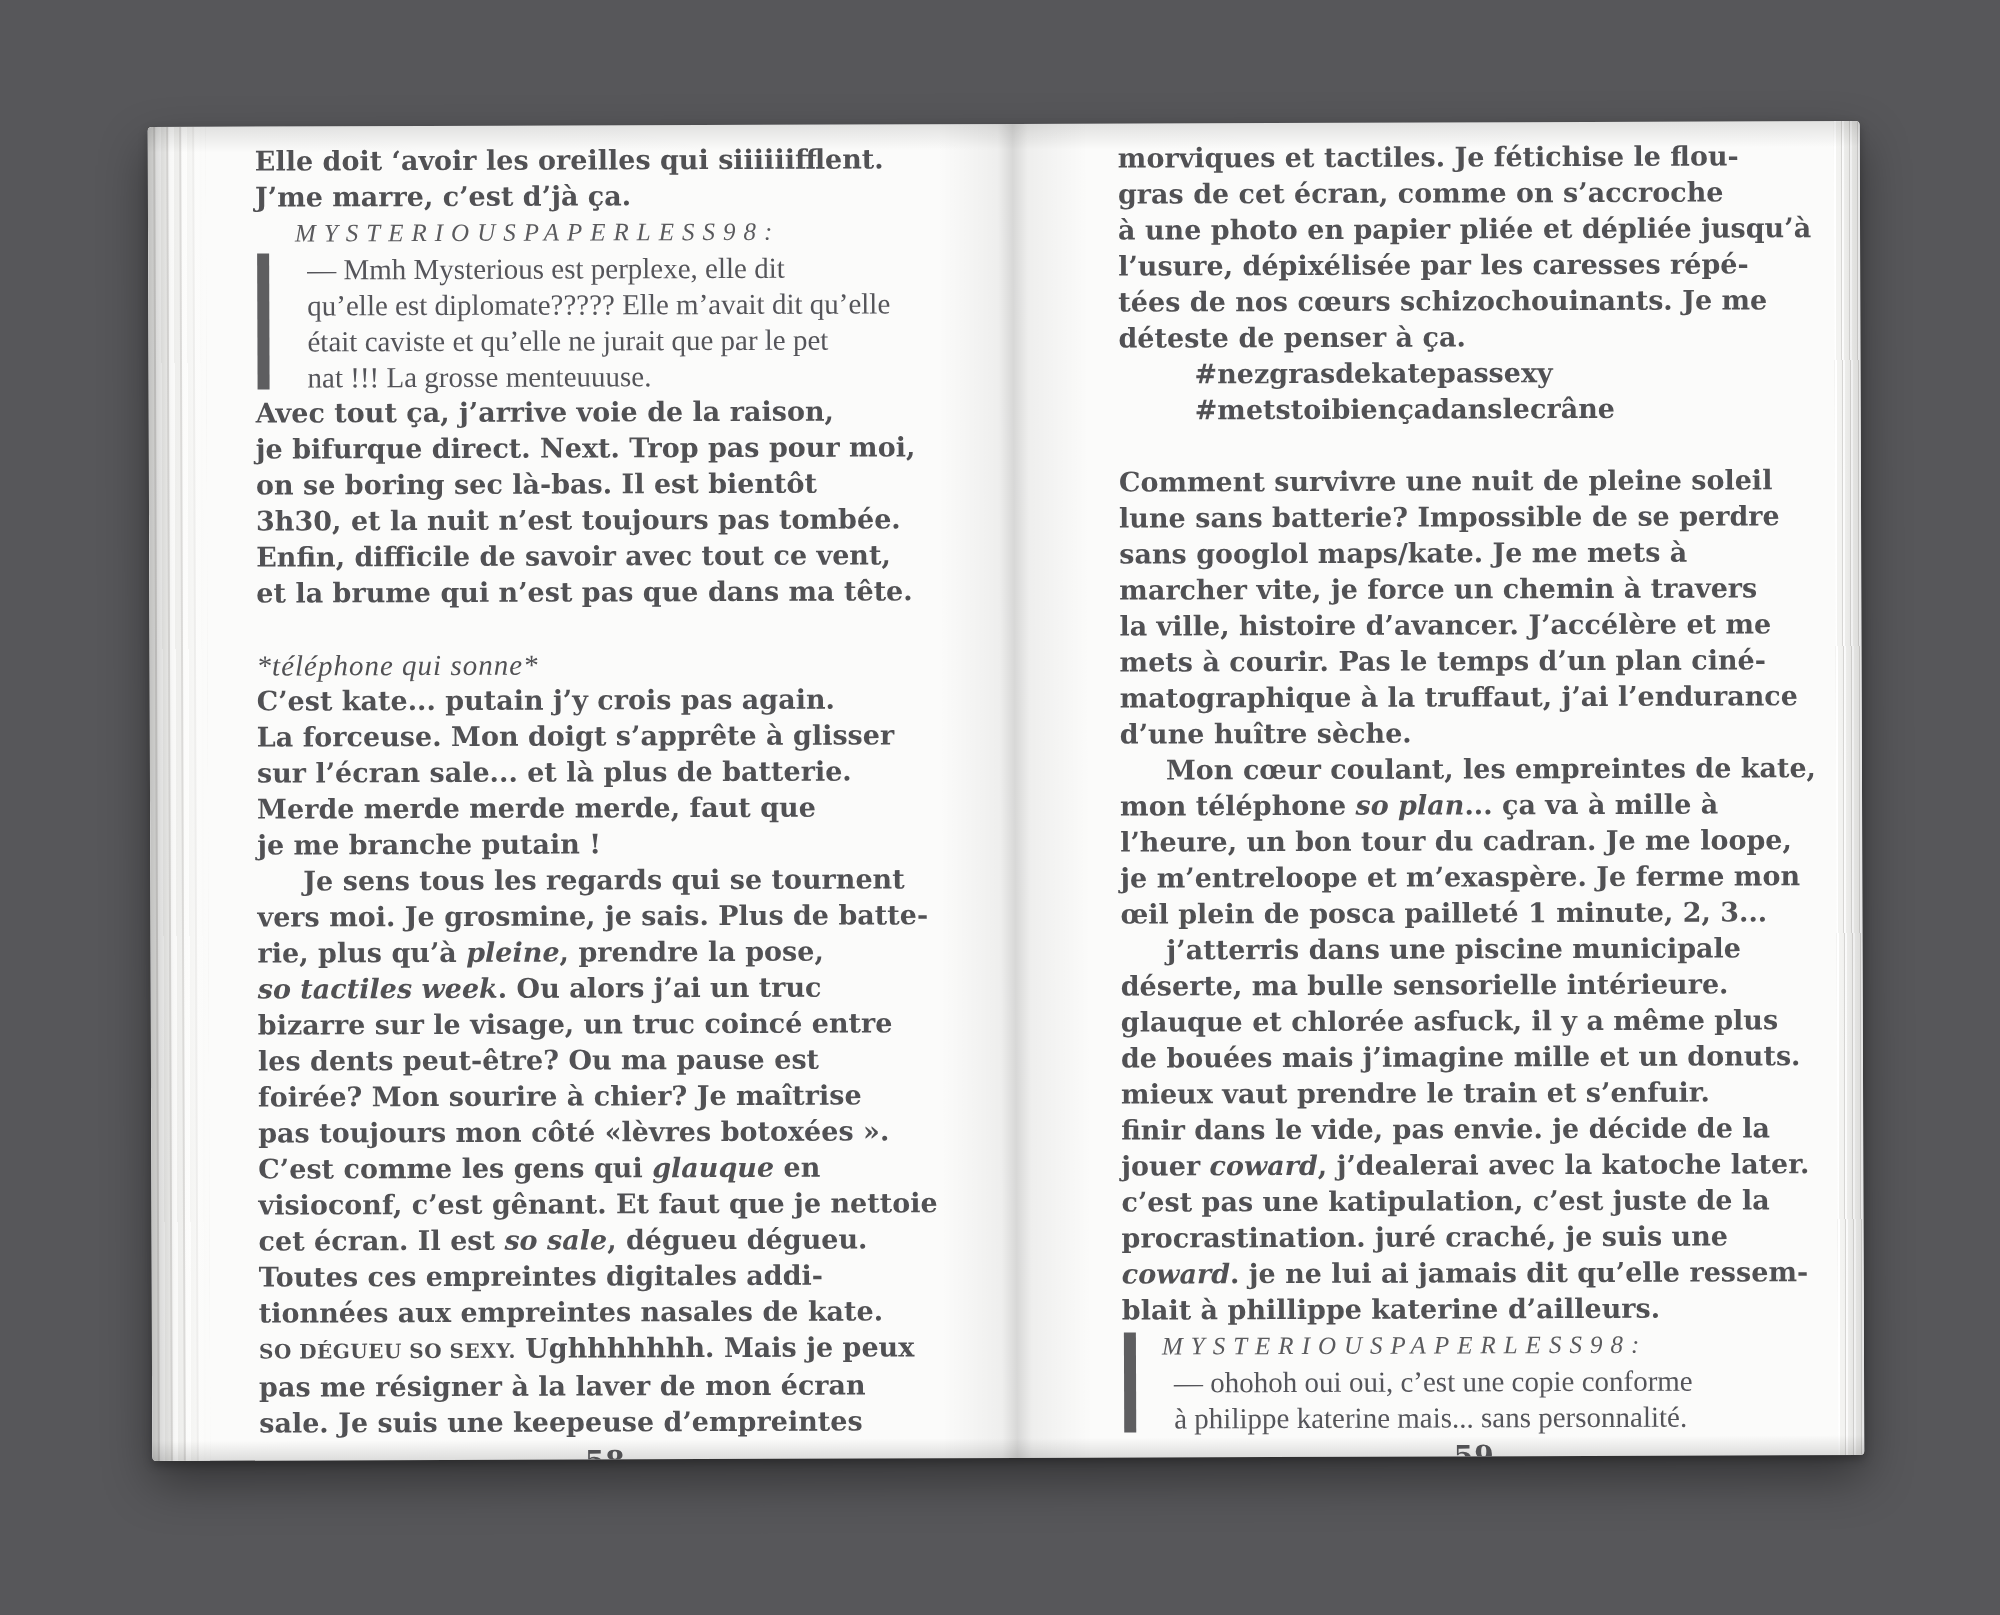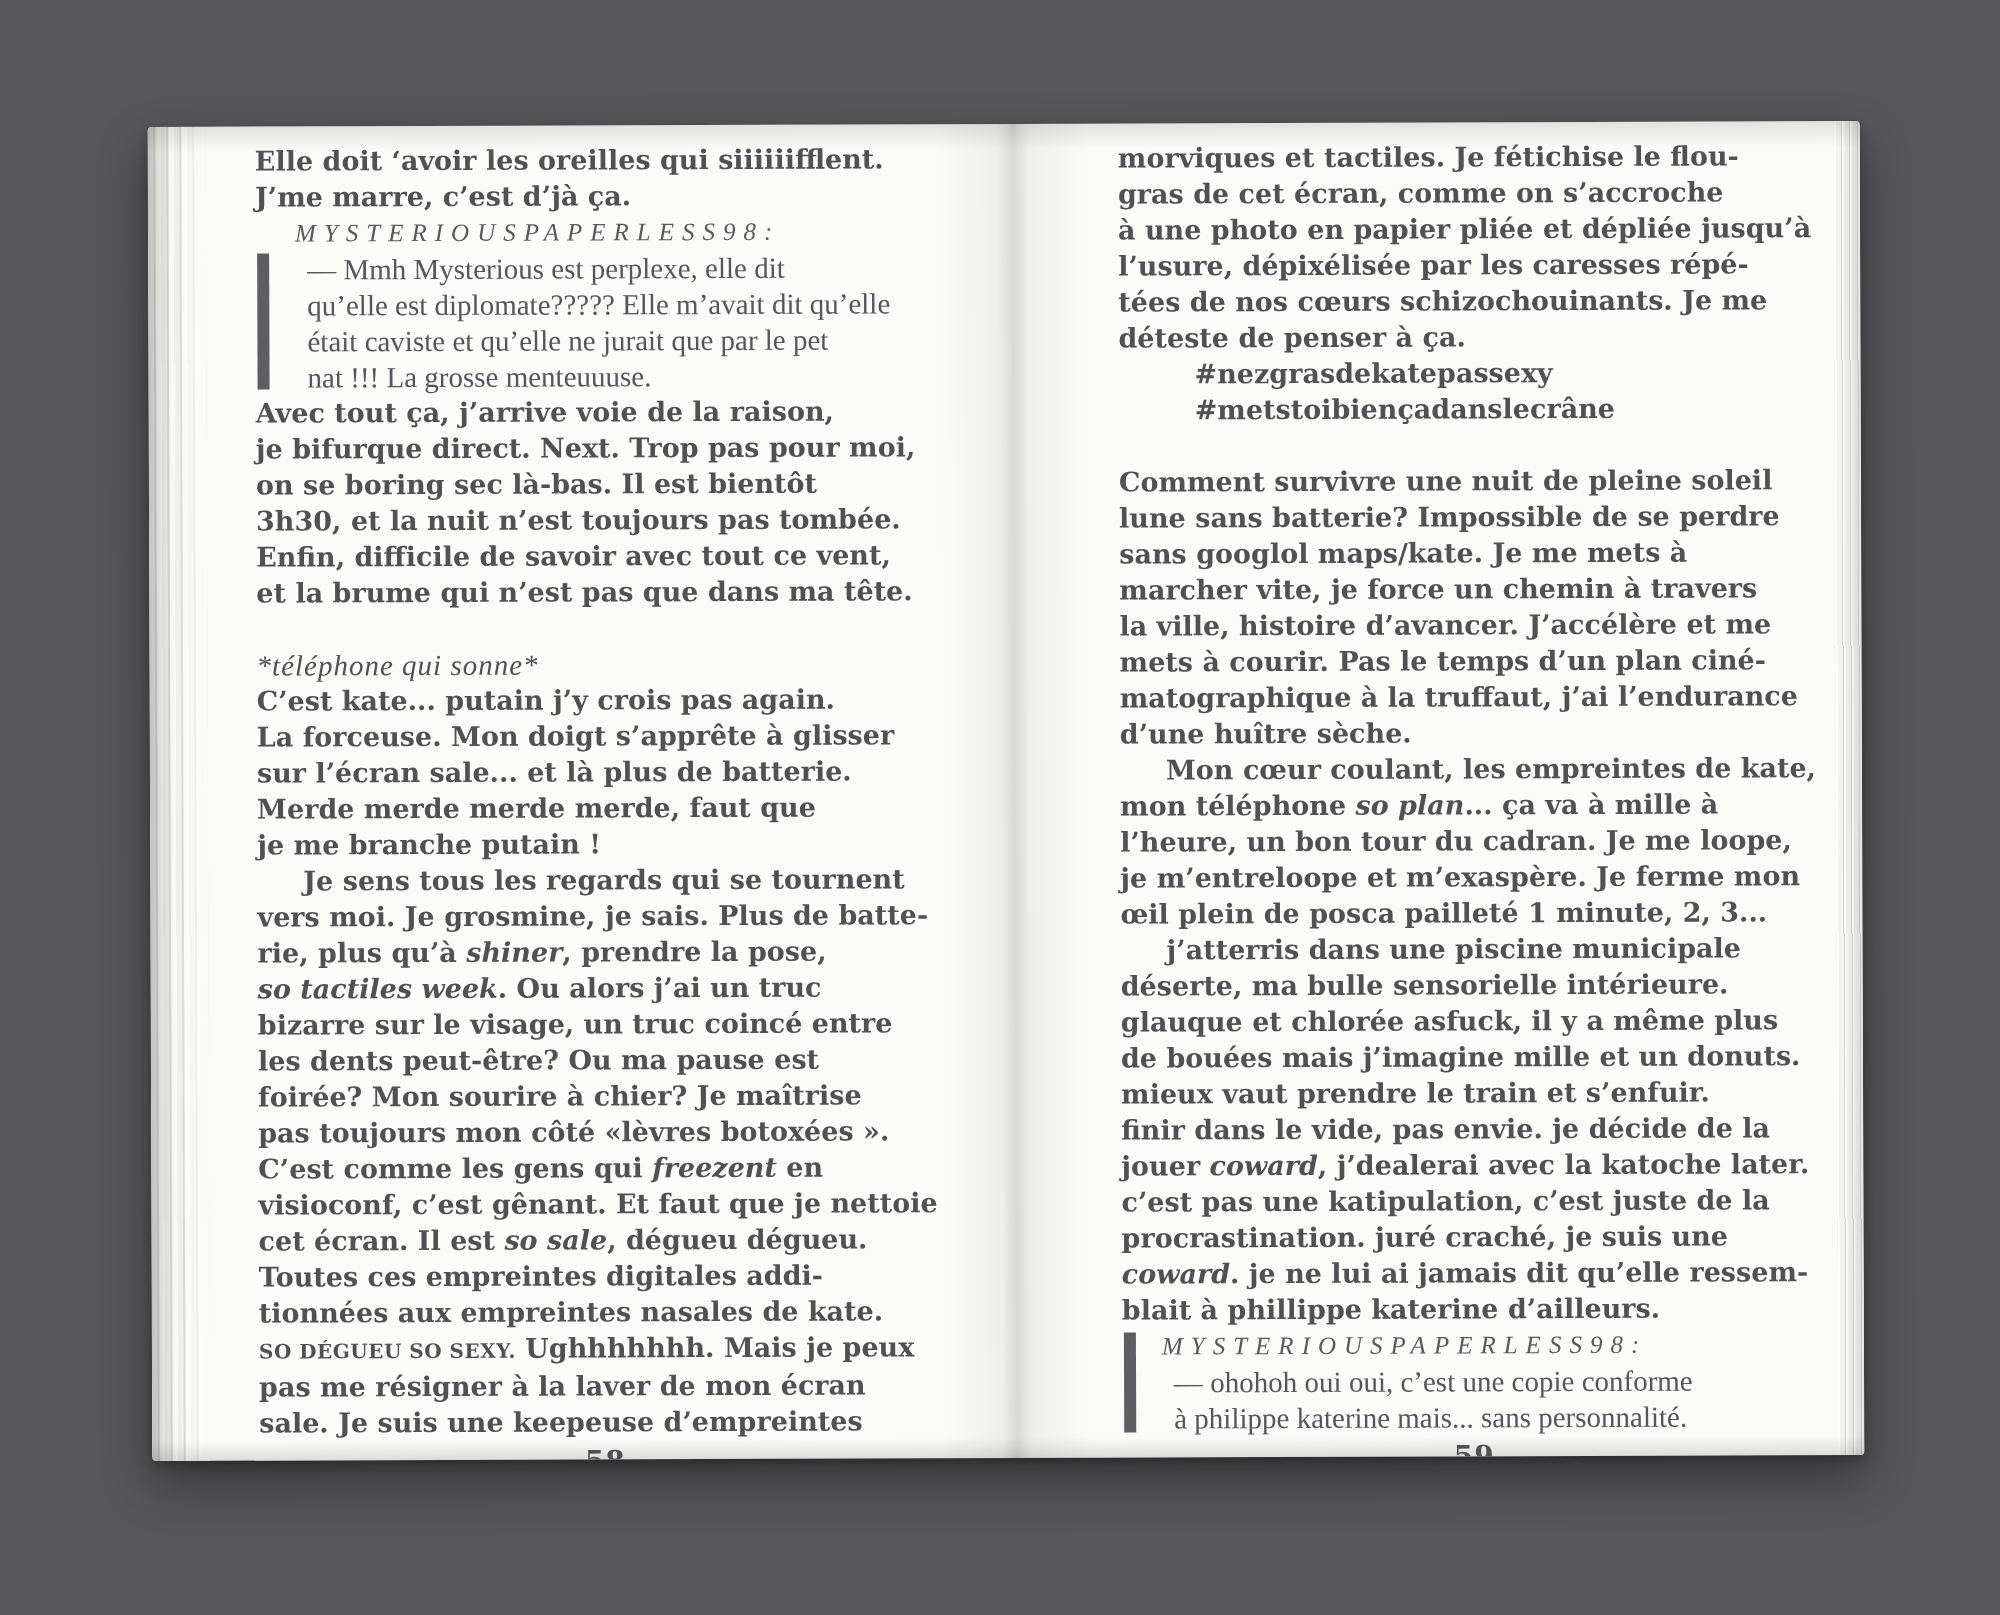--- a/index.html
+++ b/index.html
@@ -134,27 +134,27 @@
         <div class="para">
           <div class="line">C’est kate... putain j’y crois pas again.</div>
           <div class="line">La forceuse. Mon doigt s’apprête à glisser</div>
           <div class="line">sur l’écran sale... et là plus de batterie.</div>
           <div class="line">Merde merde merde merde, faut que</div>
           <div class="line">je me branche putain !</div>
         </div>
         <div class="para">
           <div class="line indent">Je sens tous les regards qui se tournent</div>
           <div class="line">vers moi. Je grosmine, je sais. Plus de batte-</div>
-          <div class="line">rie, plus qu’à <i>shiner</i>, prendre la pose,</div>
+          <div class="line">rie, plus qu’à <i>pleine</i>, prendre la pose,</div>
           <div class="line"><i>so tactiles week</i>. Ou alors j’ai un truc</div>
           <div class="line">bizarre sur le visage, un truc coincé entre</div>
           <div class="line">les dents peut-être? Ou ma pause est</div>
           <div class="line">foirée? Mon sourire à chier? Je maîtrise</div>
           <div class="line">pas toujours mon côté «lèvres botoxées ».</div>
-          <div class="line">C’est comme les gens qui <i>freezent</i> en</div>
+          <div class="line">C’est comme les gens qui <i>glauque</i> en</div>
           <div class="line">visioconf, c’est gênant. Et faut que je nettoie</div>
           <div class="line">cet écran. Il est <i>so sale</i>, dégueu dégueu.</div>
           <div class="line">Toutes ces empreintes digitales addi-</div>
           <div class="line">tionnées aux empreintes nasales de kate.</div>
           <div class="line"><span class="sc">SO DÉGUEU SO SEXY.</span> Ughhhhhhh. Mais je peux</div>
           <div class="line">pas me résigner à la laver de mon écran</div>
           <div class="line">sale. Je suis une keepeuse d’empreintes</div>
         </div>
       </div>
     <div class="pagenum">58</div>

